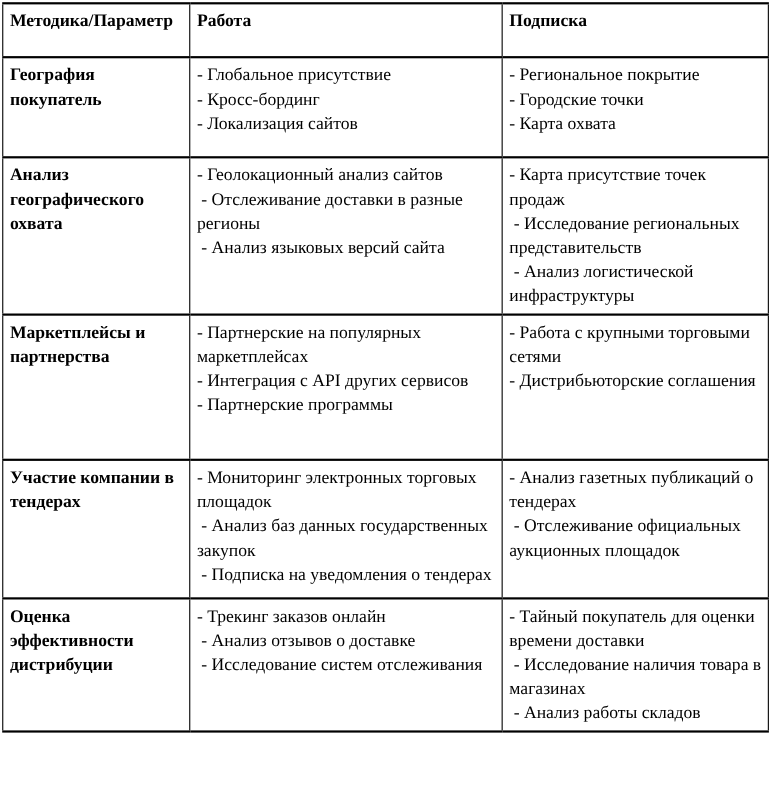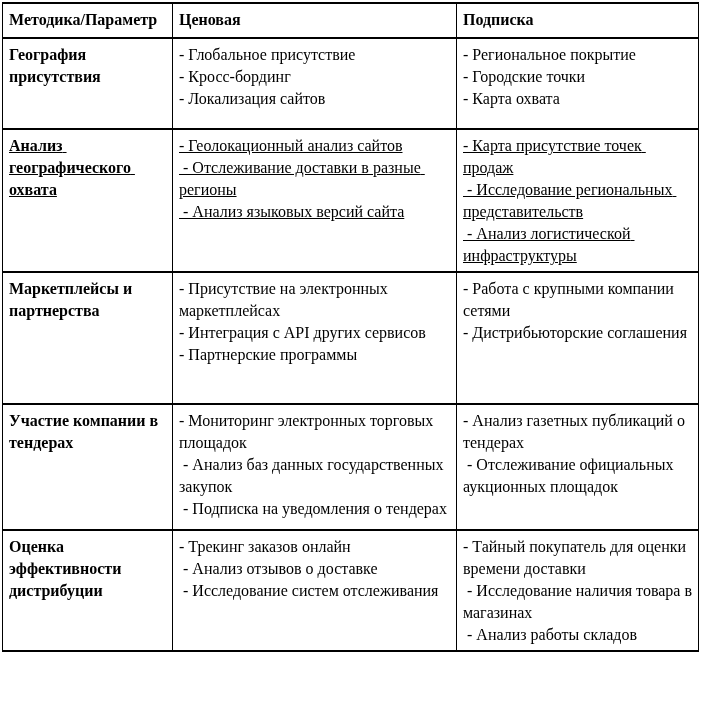--- a/index.html
+++ b/index.html
@@ -42,70 +42,70 @@
     white-space: pre-wrap;
     word-wrap: break-word;
     overflow: hidden;
   }
   th {
     font-weight: bold;
   }
   td.param-cell {
     font-weight: bold;
   }
-  tr.header-row   { height: 35px; }
+  tr.header-row   { height: 49px; }
   tr.row-0 { height: 89px; }
   tr.row-1 { height: 91px; }
-  tr.row-2 { height: 128px; text-decoration: underline; }
+  tr.row-2 { height: 128px; }
   tr.row-3 { height: 132px; }
   tr.row-4 { height: 126px; padding-left: 32px; }
   tr.row-5 { height: 120px; }
 </style>
 </head>
 <body>
 
 <div class="doc-page">
   <table class="comparison">
     <colgroup>
       <col class="c1">
       <col class="c2">
       <col class="c3">
     </colgroup>
     <thead>
       <tr class="header-row">
         <th>Методика/Параметр</th>
-        <th>Ценовая</th>
+        <th>Работа</th>
         <th>Подписка</th>
       </tr>
     </thead>
     <tbody>
       <tr class="row-1">
-        <td class="param-cell">География присутствия</td>
+        <td class="param-cell">География покупатель</td>
         <td>- Глобальное присутствие
 - Кросс-бординг
 - Локализация сайтов</td>
         <td>- Региональное покрытие
 - Городские точки
 - Карта охвата</td>
       </tr>
       <tr class="row-2">
         <td class="param-cell">Анализ географического охвата</td>
         <td>- Геолокационный анализ сайтов
  - Отслеживание доставки в разные регионы
  - Анализ языковых версий сайта</td>
         <td>- Карта присутствие точек продаж
  - Исследование региональных представительств
  - Анализ логистической инфраструктуры</td>
       </tr>
       <tr class="row-3">
         <td class="param-cell">Маркетплейсы и партнерства</td>
-        <td>- Присутствие на электронных маркетплейсах
+        <td>- Партнерские на популярных маркетплейсах
 - Интеграция с API других сервисов
 - Партнерские программы</td>
-        <td>- Работа с крупными компании сетями
+        <td>- Работа с крупными торговыми сетями
 - Дистрибьюторские соглашения</td>
       </tr>
       <tr class="row-4">
         <td class="param-cell">Участие компании в тендерах</td>
         <td>- Мониторинг электронных торговых площадок
  - Анализ баз данных государственных закупок
  - Подписка на уведомления о тендерах</td>
         <td>- Анализ газетных публикаций о тендерах
  - Отслеживание официальных аукционных площадок</td>
       </tr>

